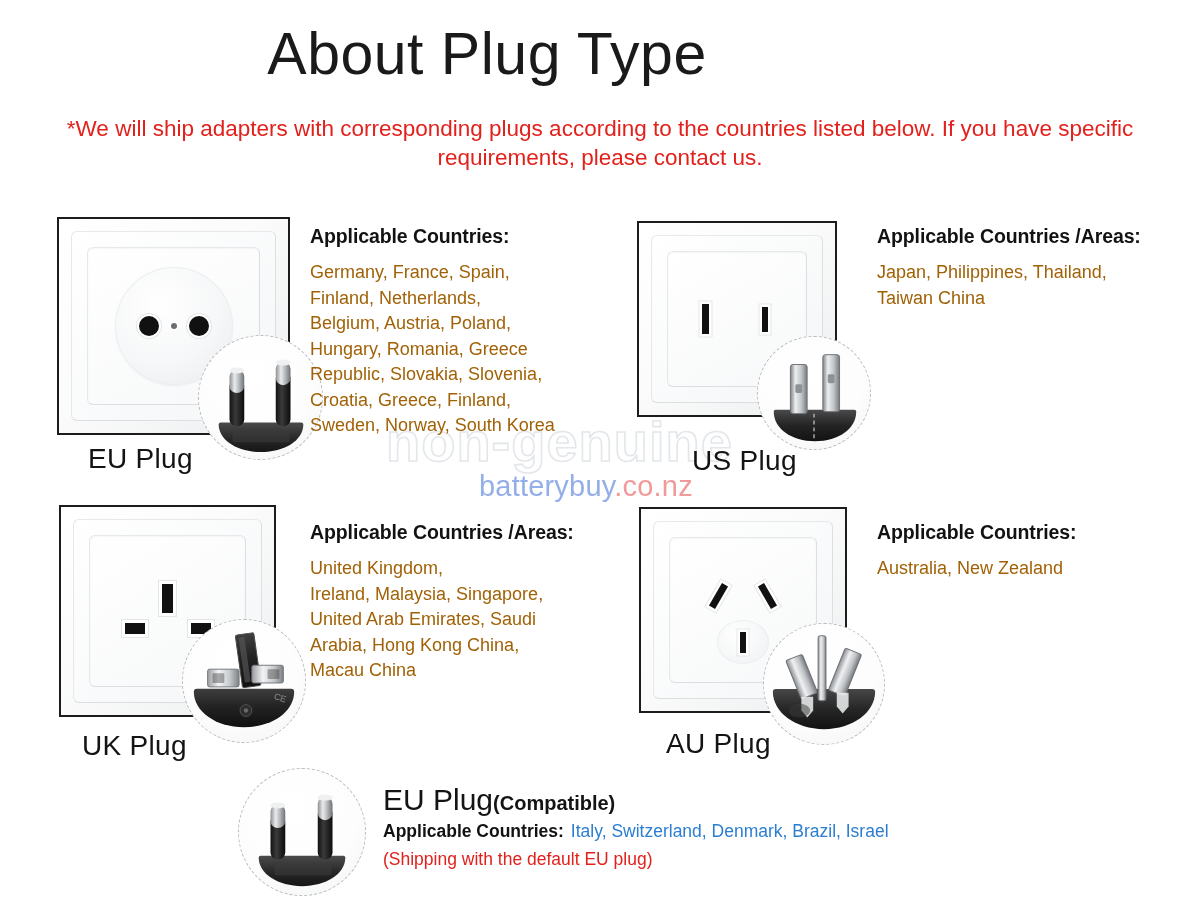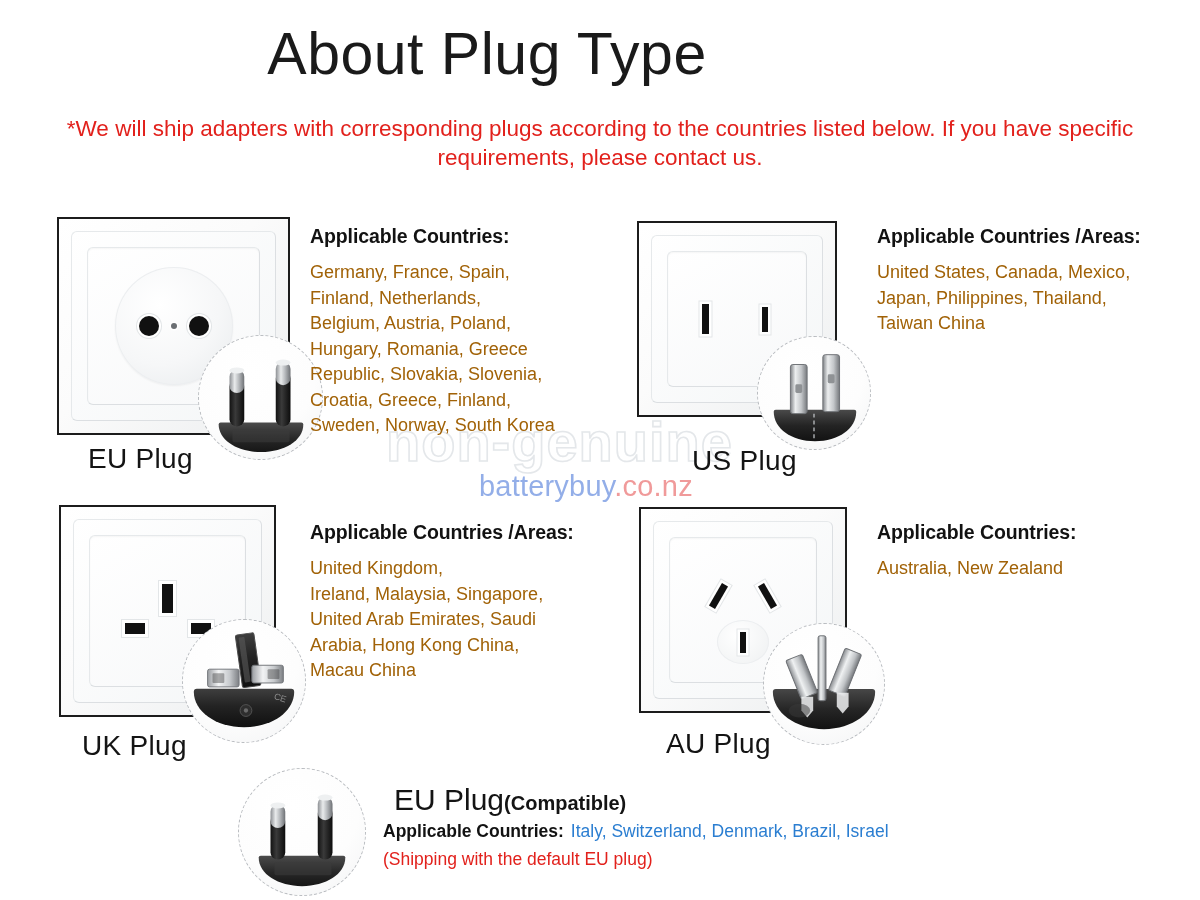--- a/index.html
+++ b/index.html
@@ -153,21 +153,21 @@
     margin:0 0 12px 0;white-space:nowrap;letter-spacing:-.1px;
   }
   .blk .cl{
     font-size:18px;color:#a16207;line-height:25.5px;font-weight:400;
   }
   .blk .cl span{display:block;white-space:nowrap;}
 
   
   .bot-title{
     position:absolute;left:383px;top:783px;
-    font-size:30px;color:#141414;white-space:nowrap;margin-left:11px;
+    font-size:30px;color:#141414;white-space:nowrap;
   }
   .bot-title .sm{font-size:20px;font-weight:700;}
   .bot-line{
     position:absolute;left:383px;top:821px;white-space:nowrap;font-size:17.5px;
   }
   .bot-line .lbl{font-weight:700;color:#121212;}
   .bot-line .cl{color:#2b7ed1;margin-left:7px;}
   .bot-note{
     position:absolute;left:383px;top:849px;
     font-size:17.5px;color:#e2211c;white-space:nowrap;
@@ -277,21 +277,20 @@
         <rect x="71" y="38" width="7" height="9" rx="1.5" fill="#8f9295"></rect>
       </g>
       <line x1="57" y1="78" x2="57" y2="104" stroke="#bfc2c5" stroke-width="1.3" stroke-dasharray="4 3"></line>
     </svg>
   </div>
   <div class="plug-caption" style="left:663px;top:445px;margin-left:29px;">US Plug</div>
 
   <div class="blk" style="left:877px;top:225px;width:300px;">
     <div class="hd">Applicable Countries /Areas:</div>
     <div class="cl">
-      <span>United States, Canada, Mexico,</span>
       <span>Japan, Philippines, Thailand,</span>
       <span>Taiwan China</span>
     </div>
   </div>
 
   <div class="plate" style="left:59px;top:505px;width:217px;height:212px;">
     <div class="ring1"></div>
     <div class="ring2">
       <div class="uk-earth"></div>
       <div class="uk-pin l"></div>

